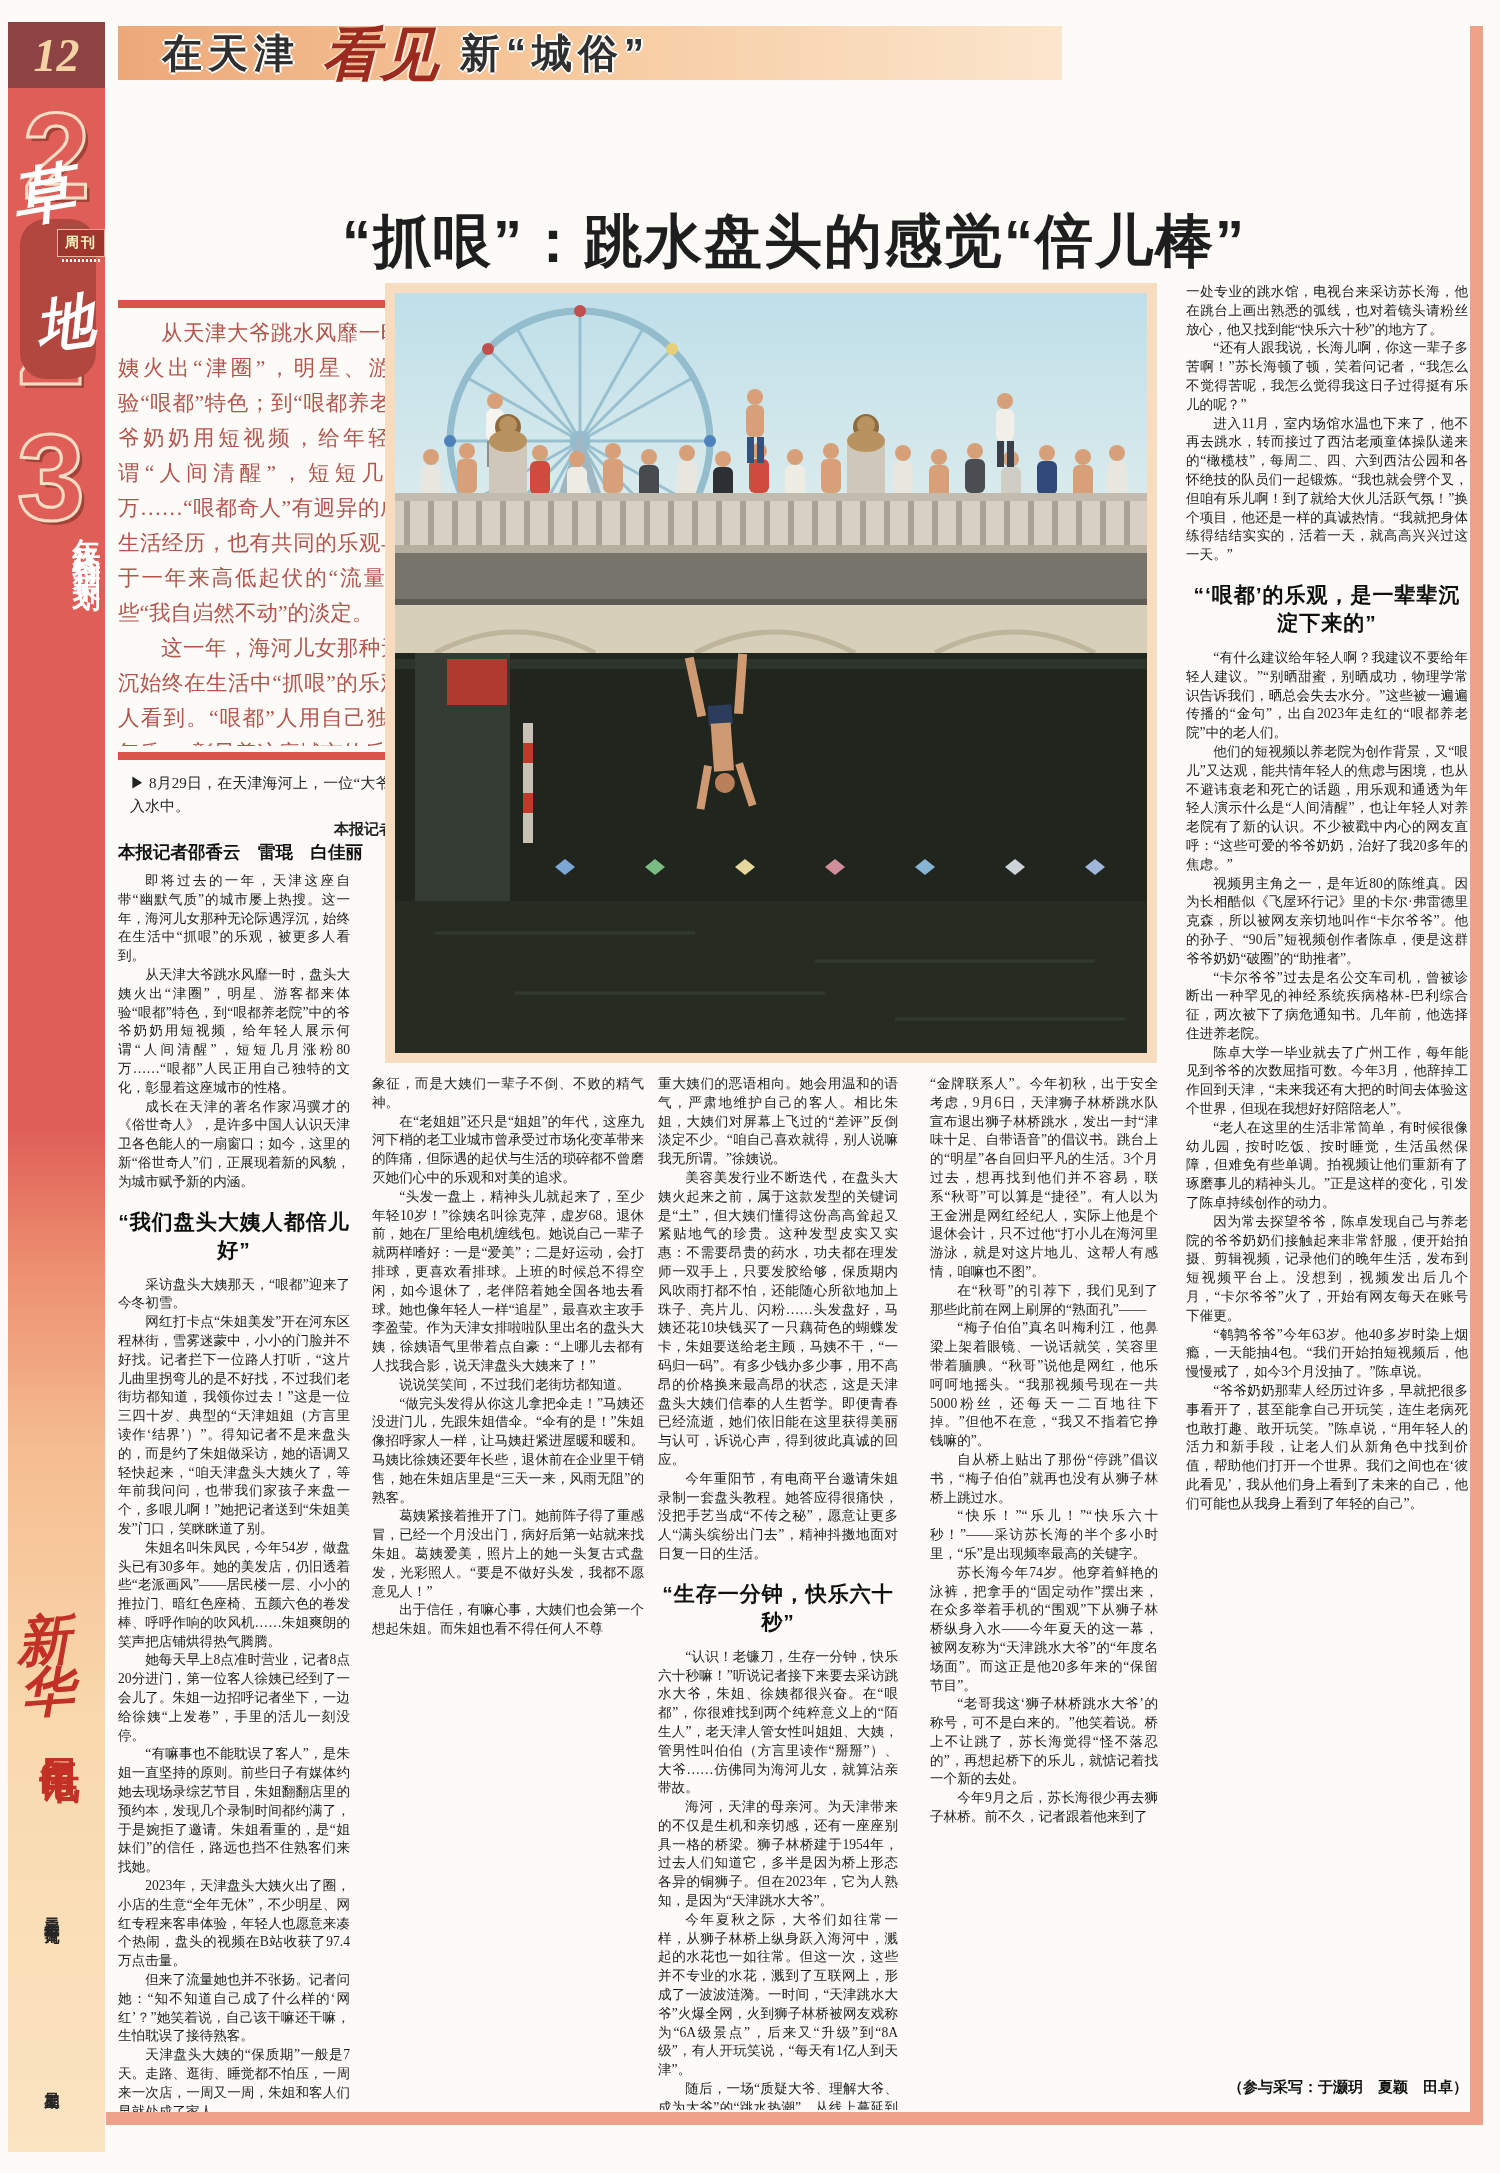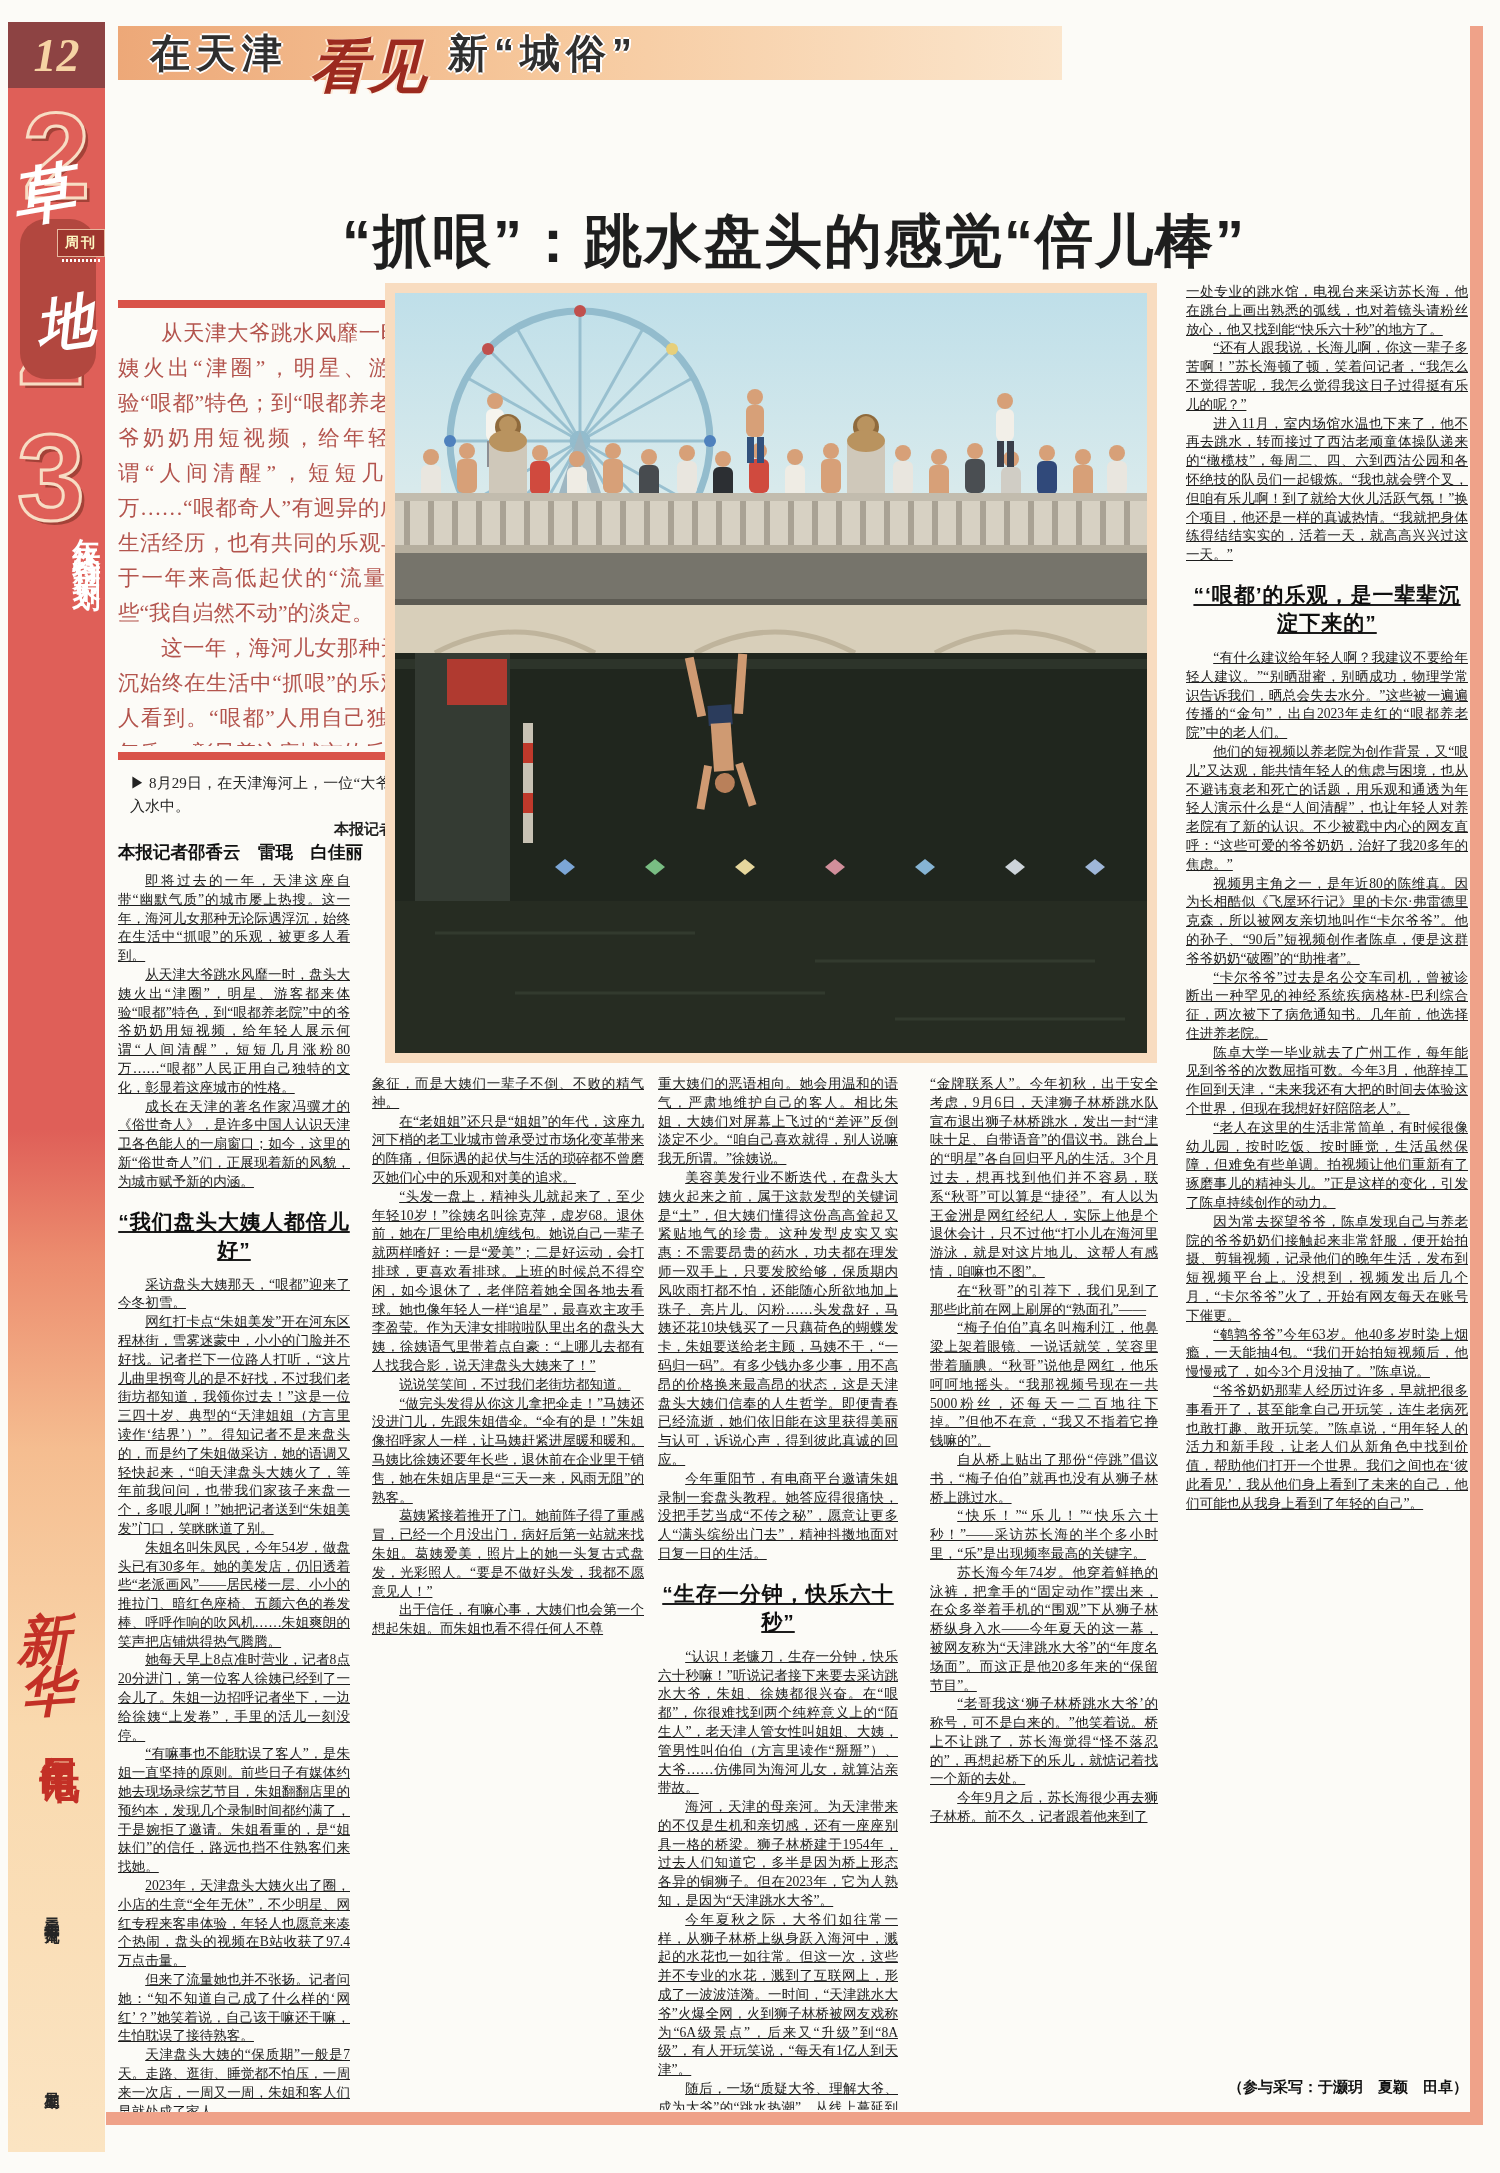--- a/index.html
+++ b/index.html
@@ -33,21 +33,21 @@
     font:italic 700 54px "Liberation Serif",serif;line-height:.95;transform:rotate(-4deg);}
   .mh-rest{position:absolute;left:24px;top:1703px;writing-mode:vertical-rl;text-orientation:upright;
     font:700 40px "Liberation Serif",serif;color:#c33026;letter-spacing:2px;}
   .date-v{position:absolute;left:34px;top:1885px;writing-mode:vertical-rl;text-orientation:upright;
     font:700 15px "Liberation Sans",sans-serif;color:#262626;letter-spacing:1px;}
   .weekday-v{position:absolute;left:34px;top:2058px;writing-mode:vertical-rl;text-orientation:upright;
     font:700 15px "Liberation Sans",sans-serif;color:#262626;letter-spacing:2px;}
 
   
   .kickerband{left:118px;top:26px;width:944px;height:54px;
-    background:linear-gradient(90deg,#eda878,#f6c89c 45%,#fbe6cd);display:flex;align-items:flex-start;padding-left:32px;box-sizing:border-box;}
+    background:linear-gradient(90deg,#eda878,#f6c89c 45%,#fbe6cd);display:flex;align-items:center;padding-left:44px;box-sizing:border-box;}
   .kick-l,.kick-r{font:700 40px "Liberation Sans",sans-serif;color:#2f2f2f;letter-spacing:6px;
     text-shadow:-2px 0 #fff,2px 0 #fff,0 -2px #fff,0 2px #fff;}
   .kick-s{font:italic 700 58px "Liberation Serif",serif;color:#9c2a1f;margin:0 22px;position:relative;top:2px;
     text-shadow:-2px 0 #fde9d6,2px 0 #fde9d6;}
   .headline{left:118px;top:164px;width:1352px;text-align:center;
     font:700 58px "Liberation Sans",sans-serif;color:#1e1e1e;letter-spacing:2px;}
 
   
   .rule{background:#d95349;height:8px;}
   .rule-top{left:118px;top:300px;width:372px;}
@@ -56,21 +56,21 @@
   .intro p{margin:0;text-indent:2em;font-size:21.5px;line-height:35px;color:#b3544d;text-align:justify;}
   .caption{left:130px;top:772px;width:358px;font-size:15px;line-height:23px;color:#222;text-align:justify;}
   .caption .credit{display:block;text-align:right;font-weight:700;padding-right:34px;}
   .byline{left:118px;top:840px;width:372px;font:700 17.5px "Liberation Sans",sans-serif;color:#111;}
 
   
   .photo{left:385px;top:283px;width:772px;height:780px;background:#f8dcc0;box-sizing:border-box;padding:10px;}
   .photo svg{display:block;width:752px;height:760px;}
 
   
-  .col{overflow:hidden;text-align:justify;text-decoration:underline;}
+  .col{overflow:hidden;text-align:justify;}
   .col .bp{margin:0;text-indent:2em;font-size:13.6px;line-height:18.8px;color:#1c1c1c;}
   .col .bp.cont{text-indent:0;}
   .col .sub{margin:16px 0 12px;text-align:center;font:700 21px "Liberation Sans",sans-serif;color:#0f0f0f;letter-spacing:1px;}
   .colA{left:118px;top:872px;width:232px;height:1240px;}
   .colB{left:372px;top:1075px;width:272px;height:1035px;}
   .colC{left:658px;top:1075px;width:240px;height:1035px;}
   .colD{left:930px;top:1075px;width:228px;height:1035px;}
   .colE{left:1186px;top:283px;width:282px;height:1780px;}
   .endcredit{left:1186px;top:2078px;width:282px;text-align:right;font:700 15px "Liberation Serif",serif;color:#111;}
 

